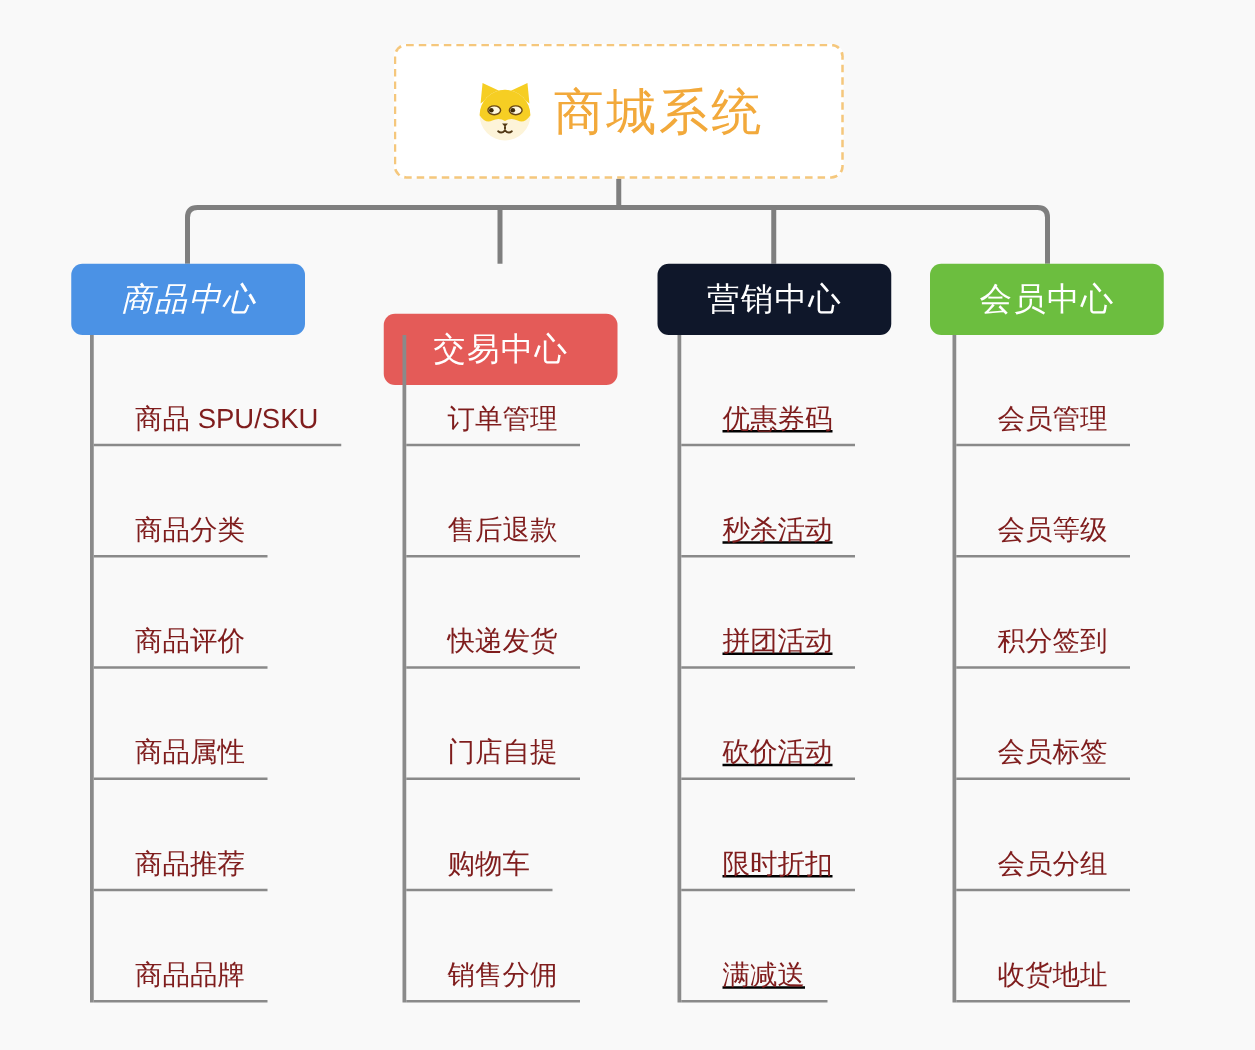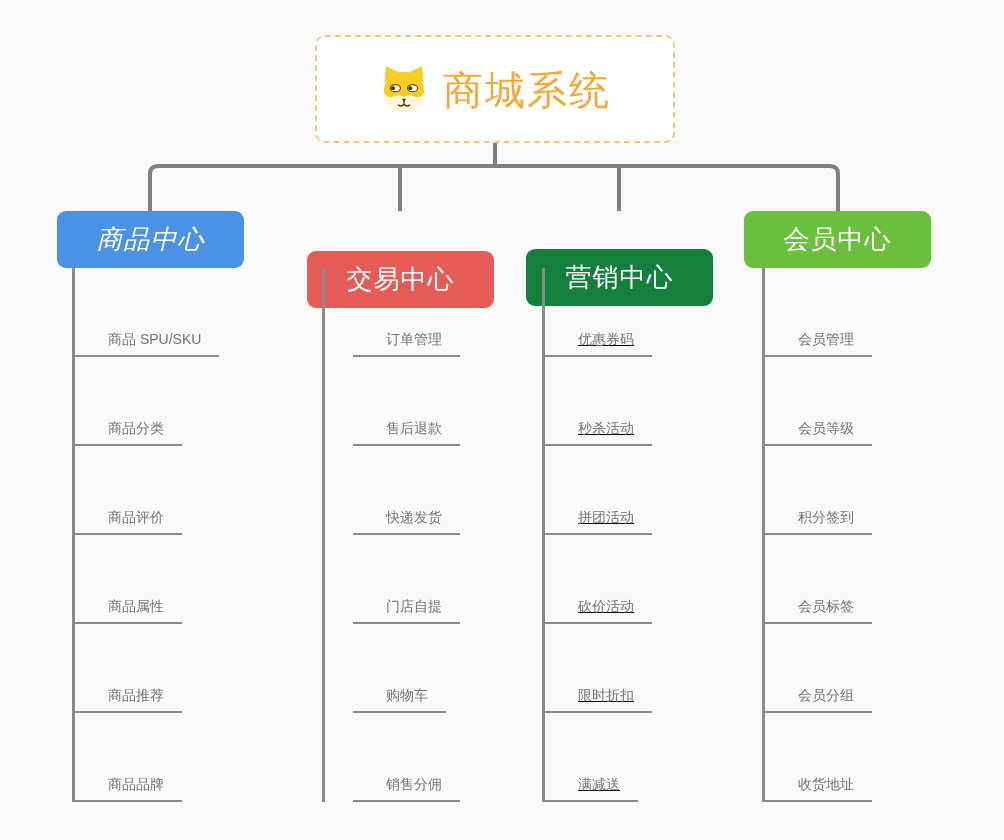--- a/index.html
+++ b/index.html
@@ -40,31 +40,31 @@
   .b2{left:526px;}
   .b3{left:744px;}
 
   
   .col{
     position:absolute;top:268px;height:534px;
     border-left:3px solid #8a8a8a;
     box-sizing:border-box;
   }
   .c0{left:72px;}
-  .c1{left:322px;padding-left:28px;}
+  .c1{left:322px;}
   .c2{left:542px;text-decoration:underline;}
   .c3{left:762px;}
   .slot{
     height:89px;display:flex;align-items:flex-end;
   }
   .leaf{
     display:inline-block;white-space:nowrap;
     padding:0 18px 7px 33px;
     border-bottom:2px solid #8a8a8a;
-    font-size:14px;color:#737373;line-height:1.2;margin-top:24px;
+    font-size:22px;color:#7f1d1d;line-height:1.2;margin-top:24px;
   }
 </style>
 </head>
 <body>
 
 <div class="canvas">
 
   <svg class="connectors" width="1004" height="840">
     <path d="M495 143 L495 166"></path>
     <path d="M150 211 L150 174 Q150 166 158 166 L830 166 Q838 166 838 174 L838 211"></path>
@@ -85,21 +85,21 @@
         <circle cx="40" cy="31" r="2.4" fill="#402c08"></circle>
         <path d="M29 44.5 L35 44.5 L32 48 Z" fill="#533a16"></path>
         <path d="M32 48 L32 50 M25 52.5 Q28.5 55.5 32 51.5 Q35.5 55.5 39 52.5" stroke="#533a16" stroke-width="2" fill="none" stroke-linecap="round"></path>
       </svg>
     </span>
     <span class="root-label">商城系统</span>
   </div>
 
   <div class="branch b0" style="background: rgb(75, 146, 229);">商品中心</div>
   <div class="branch b1" style="background: rgb(228, 91, 88); margin-top: 40px;">交易中心</div>
-  <div class="branch b2" style="background: #15803d; margin-top: 38px;">营销中心</div>
+  <div class="branch b2" style="background: #0f172a;">营销中心</div>
   <div class="branch b3" style="background: rgb(108, 190, 63);">会员中心</div>
 
   <div class="col c0">
     <div class="slot">
         <span class="leaf">商品 SPU/SKU</span>
       </div>
     <div class="slot">
         <span class="leaf">商品分类</span>
       </div>
     <div class="slot">

